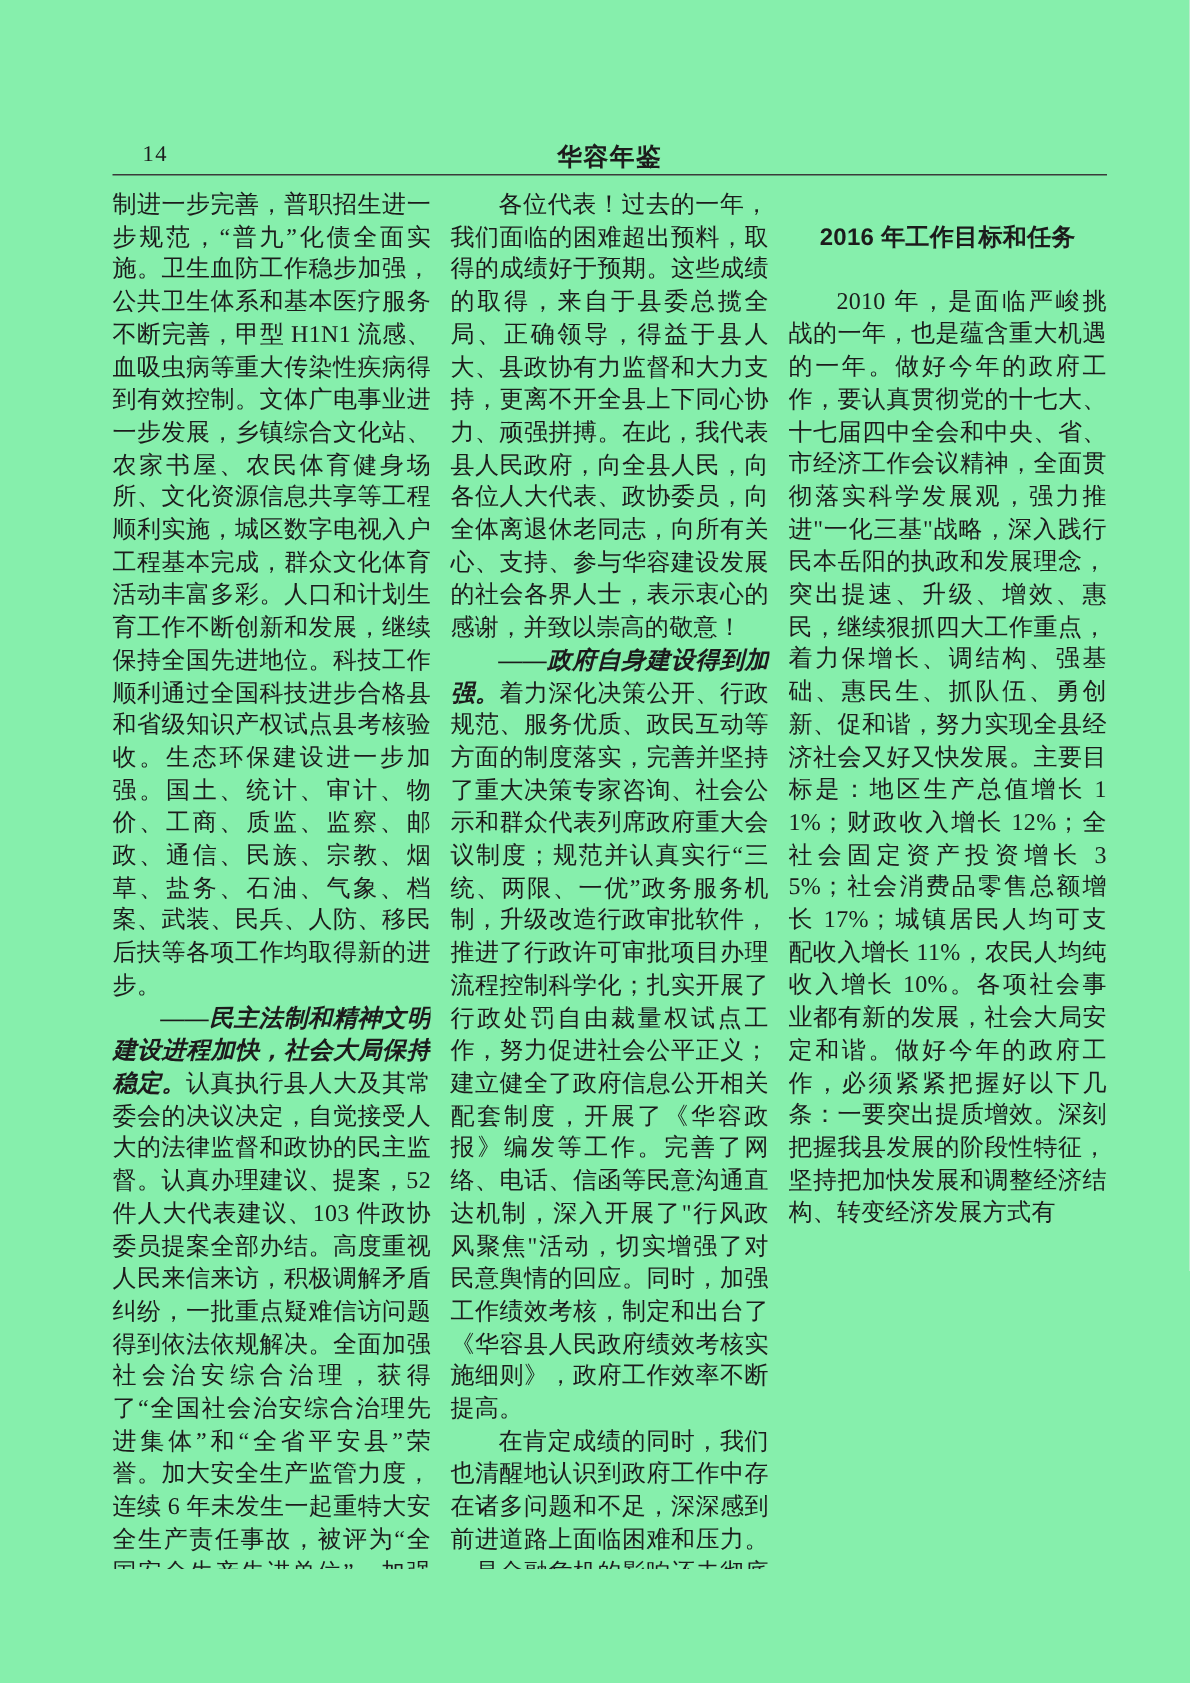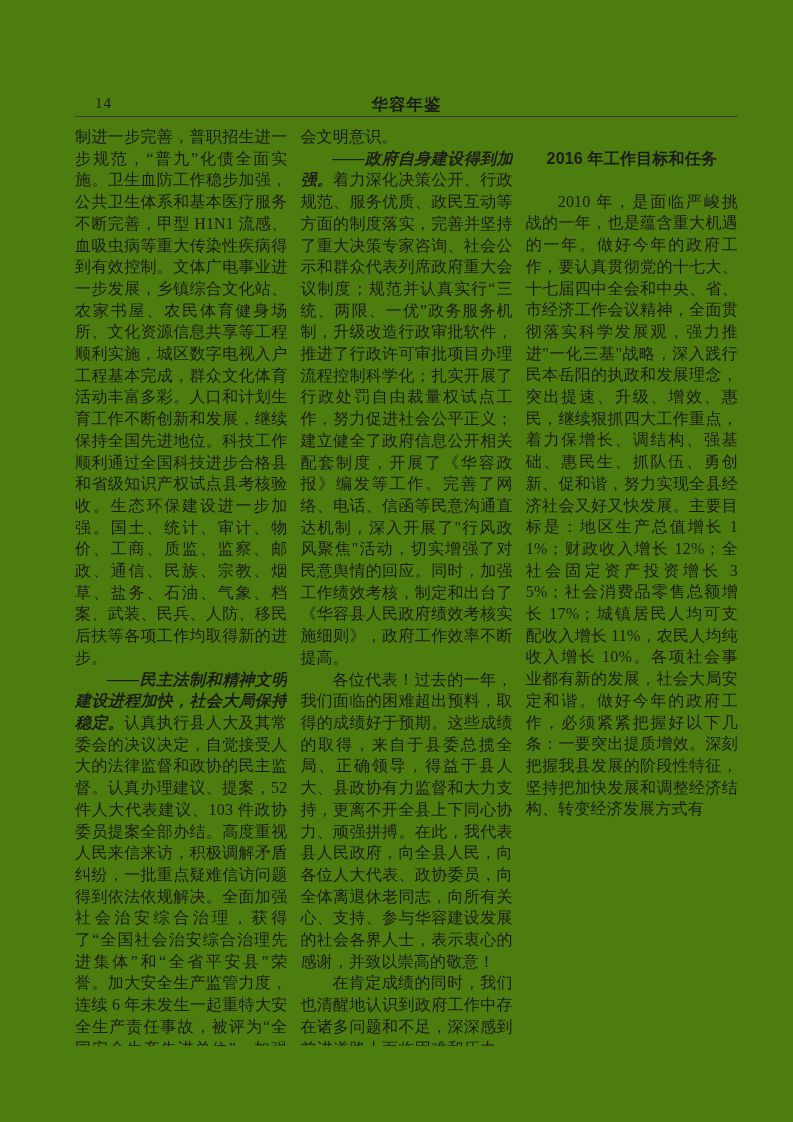--- a/index.html
+++ b/index.html
@@ -1,21 +1,21 @@
 <!DOCTYPE html>
 <html><head>
 <meta charset="utf-8">
 <style>
   * { margin: 0; padding: 0; box-sizing: border-box; }
   html, body { background: #e8e8e8; }
   .page {
     position: relative;
     width: 793px;
     height: 1122px;
-    background: #4d7c0f;
+    background: #86efac;
     margin: 0 auto;
     overflow: hidden;
     font-family: "Liberation Serif", "DejaVu Serif", serif;
     color: #1c1c1c;
   }
   .content {
     position: absolute;
     left: 75px;
     top: 95px;
     width: 663px;
@@ -41,21 +41,20 @@
     text-align: center;
     font-size: 16.5px;
     font-weight: bold;
     font-family: "Liberation Sans", "DejaVu Sans", sans-serif;
     letter-spacing: 1px;
   }
   .columns {
     display: flex;
     gap: 13px;
     margin-top: 9px;
-    justify-content: flex-end;
   }
   .col {
     width: 212.3px;
     height: 920px;
     overflow: hidden;
     text-align: justify;
     text-justify: inter-character;
     word-break: break-all;
   }
   .col p {
@@ -91,23 +90,22 @@
     </div>
 
     <div class="columns">
 
       <div class="col">
         <p>制进一步完善，普职招生进一步规范，“普九”化债全面实施。卫生血防工作稳步加强，公共卫生体系和基本医疗服务不断完善，甲型 H1N1 流感、血吸虫病等重大传染性疾病得到有效控制。文体广电事业进一步发展，乡镇综合文化站、农家书屋、农民体育健身场所、文化资源信息共享等工程顺利实施，城区数字电视入户工程基本完成，群众文化体育活动丰富多彩。人口和计划生育工作不断创新和发展，继续保持全国先进地位。科技工作顺利通过全国科技进步合格县和省级知识产权试点县考核验收。生态环保建设进一步加强。国土、统计、审计、物价、工商、质监、监察、邮政、通信、民族、宗教、烟草、盐务、石油、气象、档案、武装、民兵、人防、移民后扶等各项工作均取得新的进步。</p>
         <p class="indent"><span class="kai">——民主法制和精神文明建设进程加快，社会大局保持稳定。</span><span>认真执行县人大及其常委会的决议决定，自觉接受人大的法律监督和政协的民主监督。认真办理建议、提案，52 件人大代表建议、103 件政协委员提案全部办结。高度重视人民来信来访，积极调解矛盾纠纷，一批重点疑难信访问题得到依法依规解决。全面加强社会治安综合治理，获得了“全国社会治安综合治理先进集体”和“全省平安县”荣誉。加大安全生产监管力度，连续 6 年未发生一起重特大安全生产责任事故，被评为“全国安全生产先进单位”。加强文明创建，积极组织群众开展“四德”模范评选、开展庆祝新中国成立六十周年系列活动，弘扬了“爱祖国、重品德、讲文明”的价值理念，进一步增强了社</span></p>
       </div>
 
       <div class="col">
-        <p>会文明意识。</p>
+        <p class="indent">各位代表！过去的一年，我们面临的困难超出预料，取得的成绩好于预期。这些成绩的取得，来自于县委总揽全局、正确领导，得益于县人大、县政协有力监督和大力支持，更离不开全县上下同心协力、顽强拼搏。在此，我代表县人民政府，向全县人民，向各位人大代表、政协委员，向全体离退休老同志，向所有关心、支持、参与华容建设发展的社会各界人士，表示衷心的感谢，并致以崇高的敬意！</p>
         <p class="indent"><span class="kai">——政府自身建设得到加强。</span><span>着力深化决策公开、行政规范、服务优质、政民互动等方面的制度落实，完善并坚持了重大决策专家咨询、社会公示和群众代表列席政府重大会议制度；规范并认真实行“三统、两限、一优”政务服务机制，升级改造行政审批软件，推进了行政许可审批项目办理流程控制科学化；扎实开展了行政处罚自由裁量权试点工作，努力促进社会公平正义；建立健全了政府信息公开相关配套制度，开展了《华容政报》编发等工作。完善了网络、电话、信函等民意沟通直达机制，深入开展了"行风政风聚焦"活动，切实增强了对民意舆情的回应。同时，加强工作绩效考核，制定和出台了《华容县人民政府绩效考核实施细则》，政府工作效率不断提高。</span></p>
-        <p class="indent">各位代表！过去的一年，我们面临的困难超出预料，取得的成绩好于预期。这些成绩的取得，来自于县委总揽全局、正确领导，得益于县人大、县政协有力监督和大力支持，更离不开全县上下同心协力、顽强拼搏。在此，我代表县人民政府，向全县人民，向各位人大代表、政协委员，向全体离退休老同志，向所有关心、支持、参与华容建设发展的社会各界人士，表示衷心的感谢，并致以崇高的敬意！</p>
         <p class="indent">在肯定成绩的同时，我们也清醒地认识到政府工作中存在诸多问题和不足，深深感到前进道路上面临困难和压力。一是金融危机的影响还未彻底消除，转变经济发展方式更加紧迫，产业升级转型压力加大。二是财政减收</p>
       </div>
 
       <div class="col">
         <p class="col-heading">2016 年工作目标和任务</p>
         <p class="indent">2010 年，是面临严峻挑战的一年，也是蕴含重大机遇的一年。做好今年的政府工作，要认真贯彻党的十七大、十七届四中全会和中央、省、市经济工作会议精神，全面贯彻落实科学发展观，强力推进"一化三基"战略，深入践行民本岳阳的执政和发展理念，突出提速、升级、增效、惠民，继续狠抓四大工作重点，着力保增长、调结构、强基础、惠民生、抓队伍、勇创新、促和谐，努力实现全县经济社会又好又快发展。主要目标是：地区生产总值增长 11%；财政收入增长 12%；全社会固定资产投资增长 35%；社会消费品零售总额增长 17%；城镇居民人均可支配收入增长 11%，农民人均纯收入增长 10%。各项社会事业都有新的发展，社会大局安定和谐。做好今年的政府工作，必须紧紧把握好以下几条：一要突出提质增效。深刻把握我县发展的阶段性特征，坚持把加快发展和调整经济结构、转变经济发展方式有</p>
       </div>
 
     </div>
   </div>

